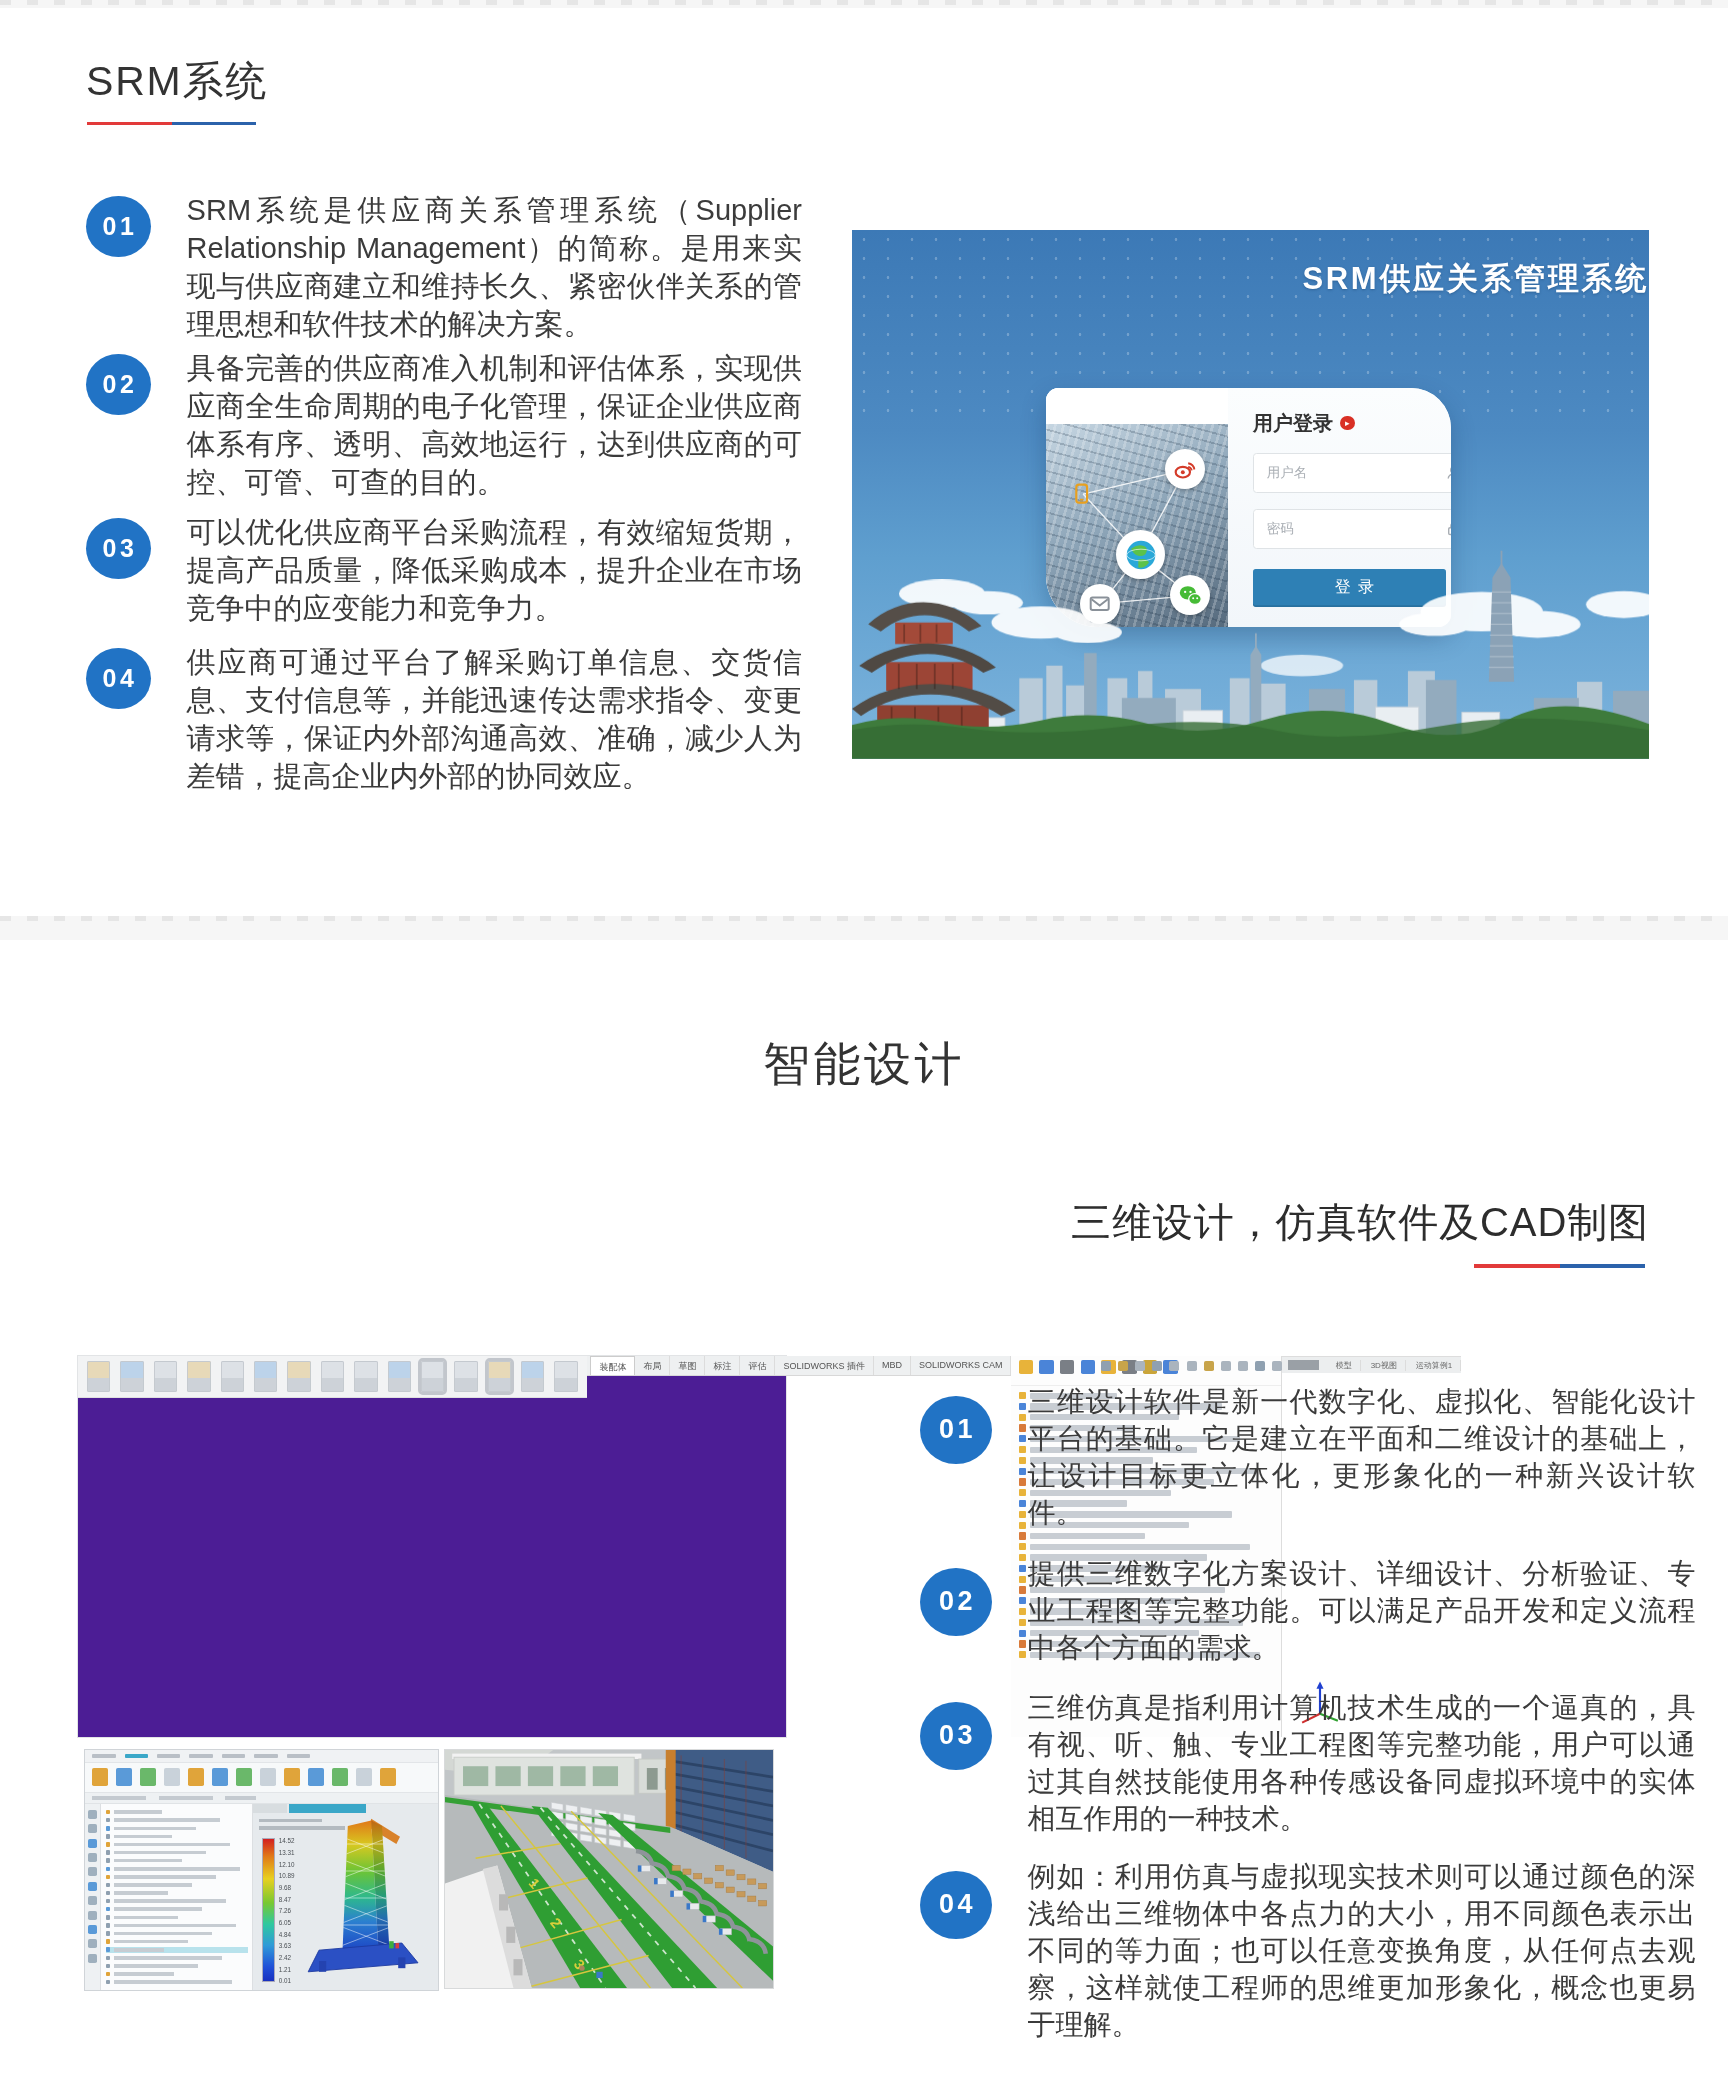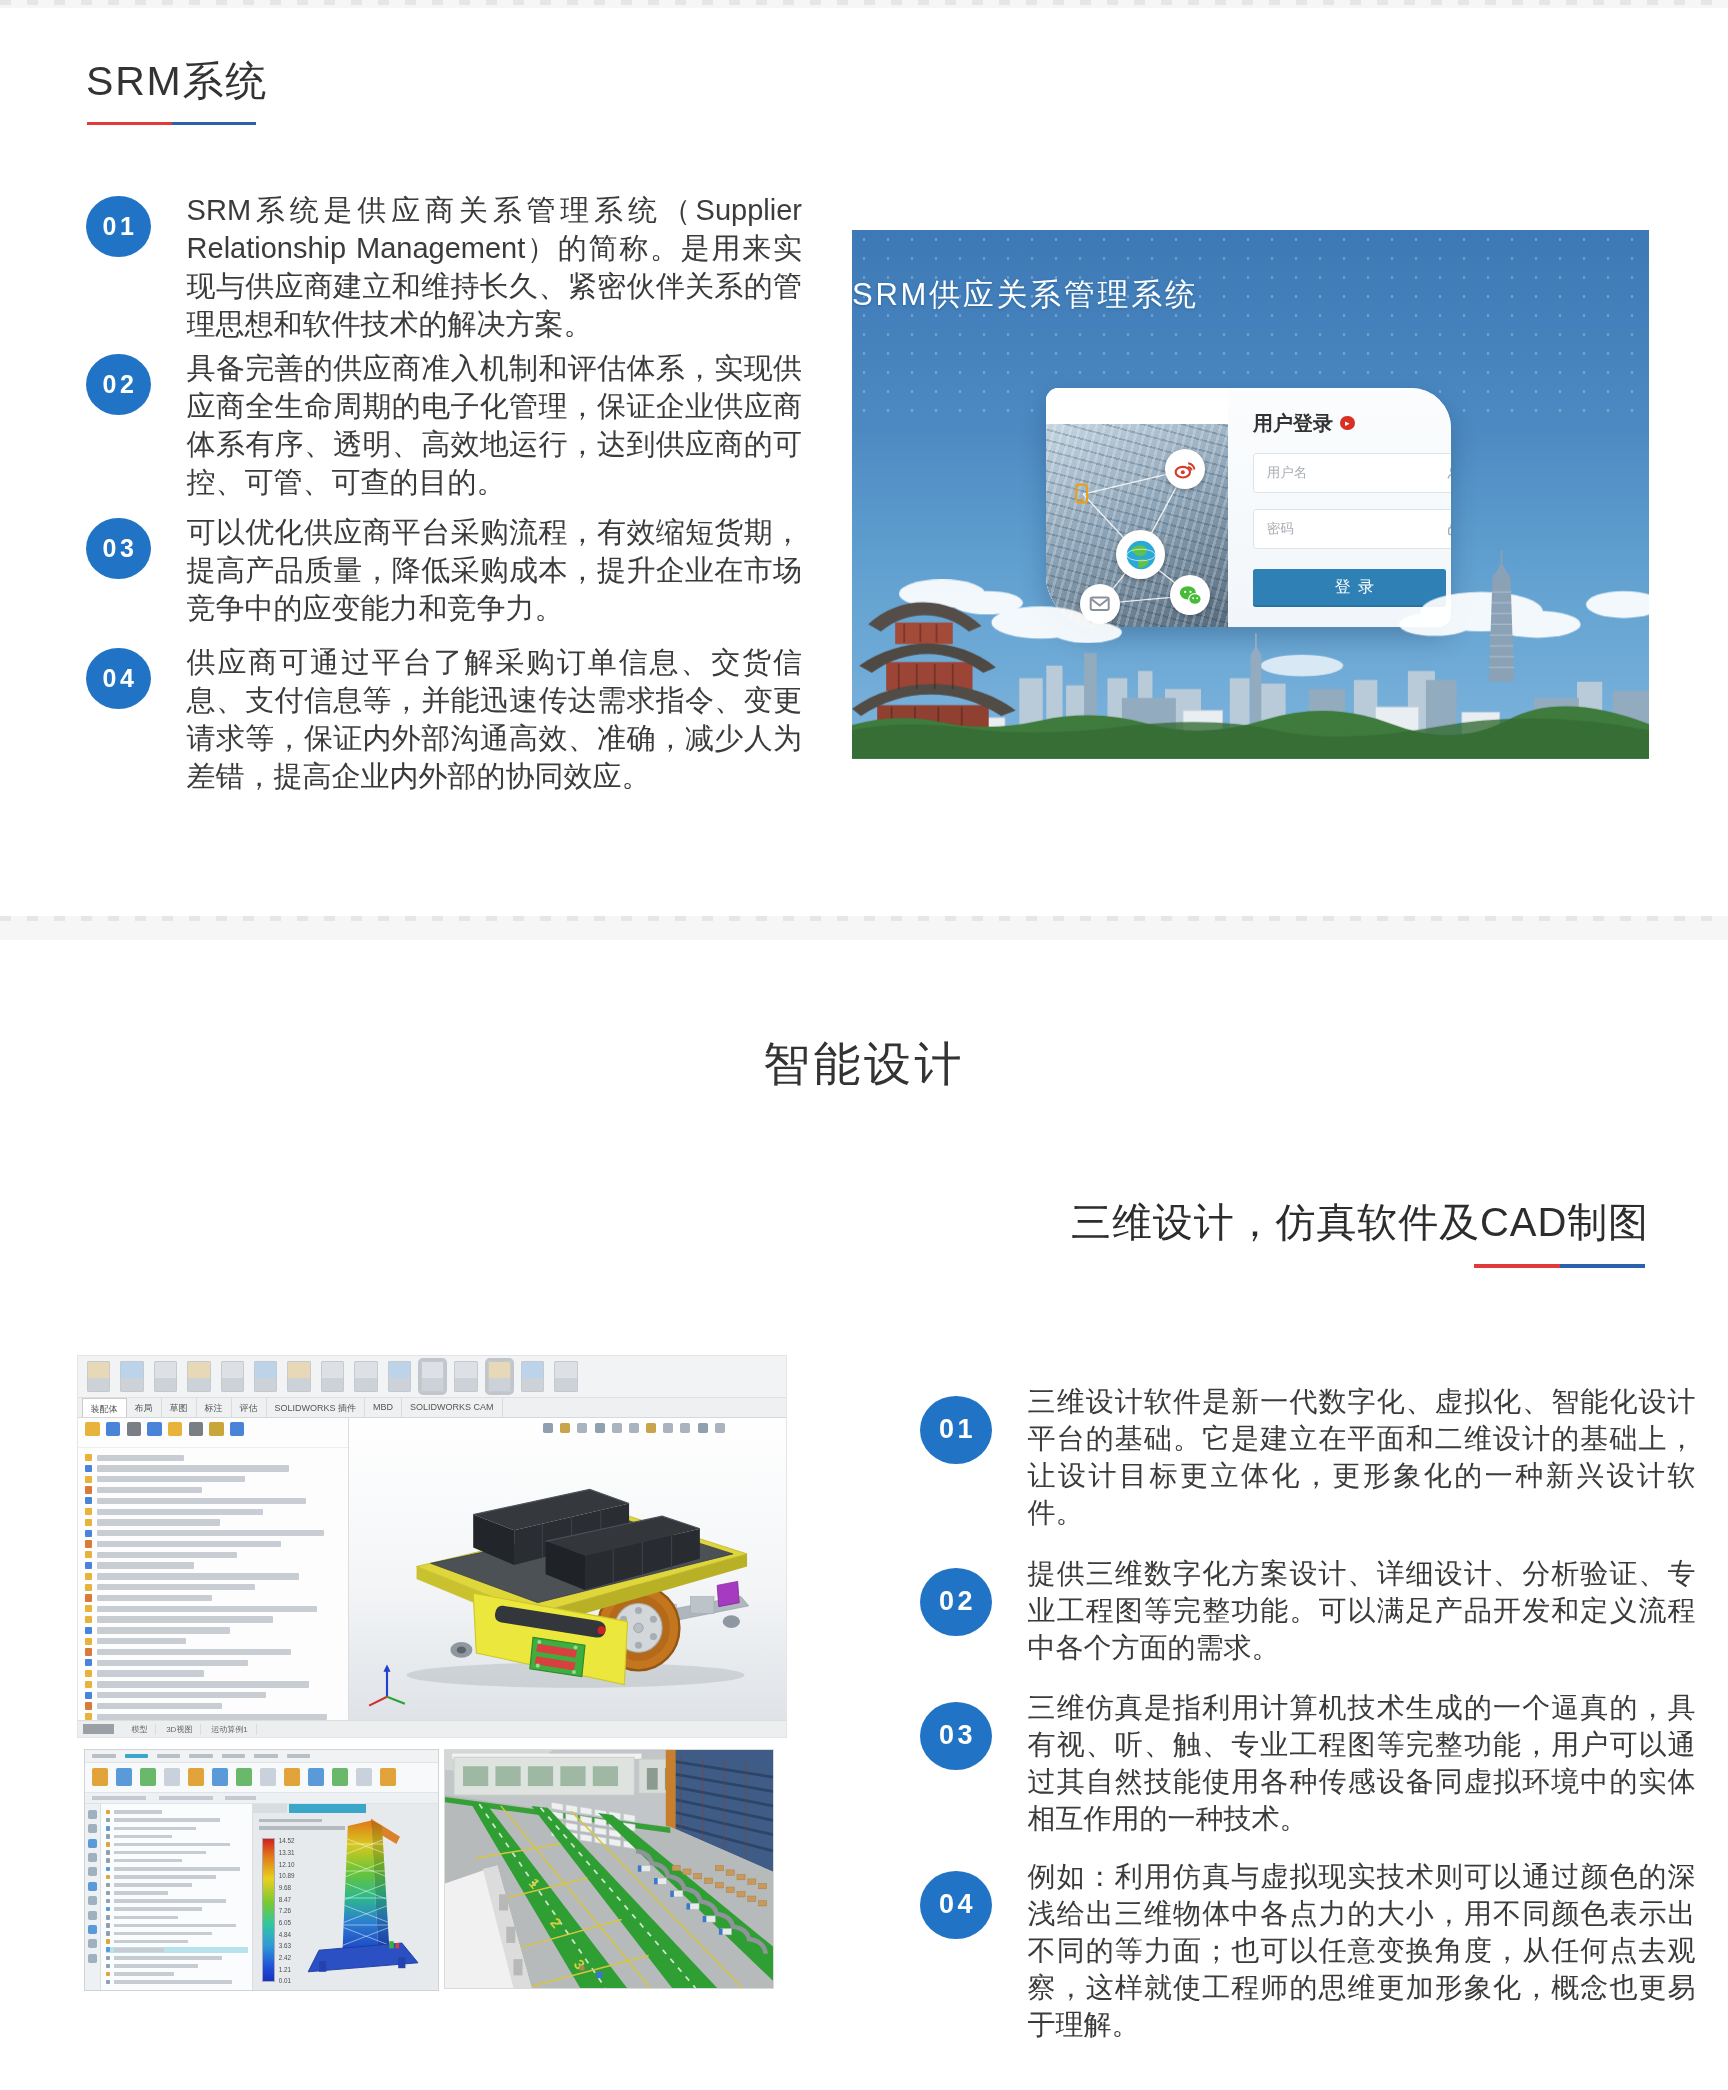--- a/index.html
+++ b/index.html
@@ -31,22 +31,22 @@
   .item3{left:86px;top:513px;width:716px;}
   .item4{left:86px;top:643px;width:716px;}
   .item1 .item-text,.item2 .item-text,.item3 .item-text,.item4 .item-text{width:619px;}
 
   
   .hero{position:absolute;left:852px;top:230px;width:797px;height:529px;overflow:hidden;
     background:linear-gradient(180deg,#3c79b6 0%,#4d8ac2 38%,#5f9fcf 62%,#7db4dd 100%);}
   .hero-dots{position:absolute;left:0;top:0;right:0;height:189px;opacity:.5;
     background:radial-gradient(circle,rgba(255,255,255,.5) 1.1px,transparent 1.6px);
     background-size:24px 19px;}
-  .hero-title{position:absolute;top:44px;width:100%;text-align:left;color:#fff;
-    font-size:31px;font-weight:normal;letter-spacing:2.7px;text-shadow:0 0.9px 2.7px rgba(0,40,80,.3);}
+  .hero-title{position:absolute;top:28px;width:100%;text-align:right;color:#fff;
+    font-size:31px;font-weight:bold;letter-spacing:2.7px;text-shadow:0 0.9px 2.7px rgba(0,40,80,.3);}
   .login-card{position:absolute;left:194px;top:158px;width:405px;height:239px;display:flex;
     background:#fbfdfe;border-radius:12.6px 40px 12.6px 52px;overflow:hidden;
     box-shadow:0 10.8px 25px rgba(15,45,85,.28);}
   .card-photo{width:182px;flex:none;position:relative;background:#fff;}
   .photo-logo{height:36px;display:flex;align-items:baseline;padding:7.2px 0 0 12.6px;background:#fff;}
   .cmh{font-size:24px;font-weight:bold;font-style:italic;color:#c8281e;letter-spacing:-1.8px;font-family:"Liberation Serif",serif;margin-top:24px;}
   .reg{font-size:8px;color:#c8281e;margin:0 3.6px 0 1.8px;}
   .brand-name{font-size:14.4px;font-weight:bold;color:#1b2a4a;}
   .photo-img{position:absolute;left:0;top:36px;right:0;bottom:0;
     background:
@@ -81,21 +81,21 @@
   .ditem1{left:920px;top:1383px;width:792px;}
   .ditem2{left:920px;top:1555px;width:792px;}
   .ditem3{left:920px;top:1689px;width:792px;}
   .ditem4{left:920px;top:1858px;width:792px;}
   .ditem1 .num-circle,.ditem2 .num-circle,.ditem3 .num-circle,.ditem4 .num-circle{
     width:68px;height:68px;font-size:27px;margin-top:12.6px;}
   .ditem1 .item-text,.ditem2 .item-text,.ditem3 .item-text,.ditem4 .item-text{width:668px;font-size:28px;line-height:37px;}
 
   
   .cad-window{position:absolute;left:77px;top:1355px;width:708px;height:381px;background:#4c1d95;
-    border:0.9px solid #e2e4e6;display:flex;flex-direction:column;font-size:0;}
+    border:0.9px solid #e2e4e6;display:flex;flex-direction:row;font-size:0;}
   .cad-ribbon{height:41px;flex:none;background:#f2f3f4;border-bottom:0.9px solid #e0e0e0;
     display:flex;gap:10px;align-items:center;padding:0 9px;}
   s.ribicon{display:block;width:23.4px;height:31px;border-radius:1.8px;
     background:linear-gradient(180deg,#dde1e6 55%,#cdd2d8 55%);box-shadow:inset 0 0 0 0.9px #c4c9cf;}
   s.ribicon:nth-child(3n+1){background:linear-gradient(180deg,#e7d9b8 55%,#cdd2d8 55%);}
   s.ribicon:nth-child(4n+2){background:linear-gradient(180deg,#bcd3ea 55%,#cdd2d8 55%);}
   s.ribicon:nth-child(11),s.ribicon:nth-child(13){outline:3.6px solid #c2c6cc;}
   .cad-tabs{height:19px;flex:none;background:#eef0f1;border-bottom:0.9px solid #d8d8d8;
     display:flex;align-items:stretch;padding-left:3.6px;}
   .cad-tabs span{font-size:9px;color:#555;padding:3.6px 8px 0;border-right:0.9px solid #dcdcdc;}

